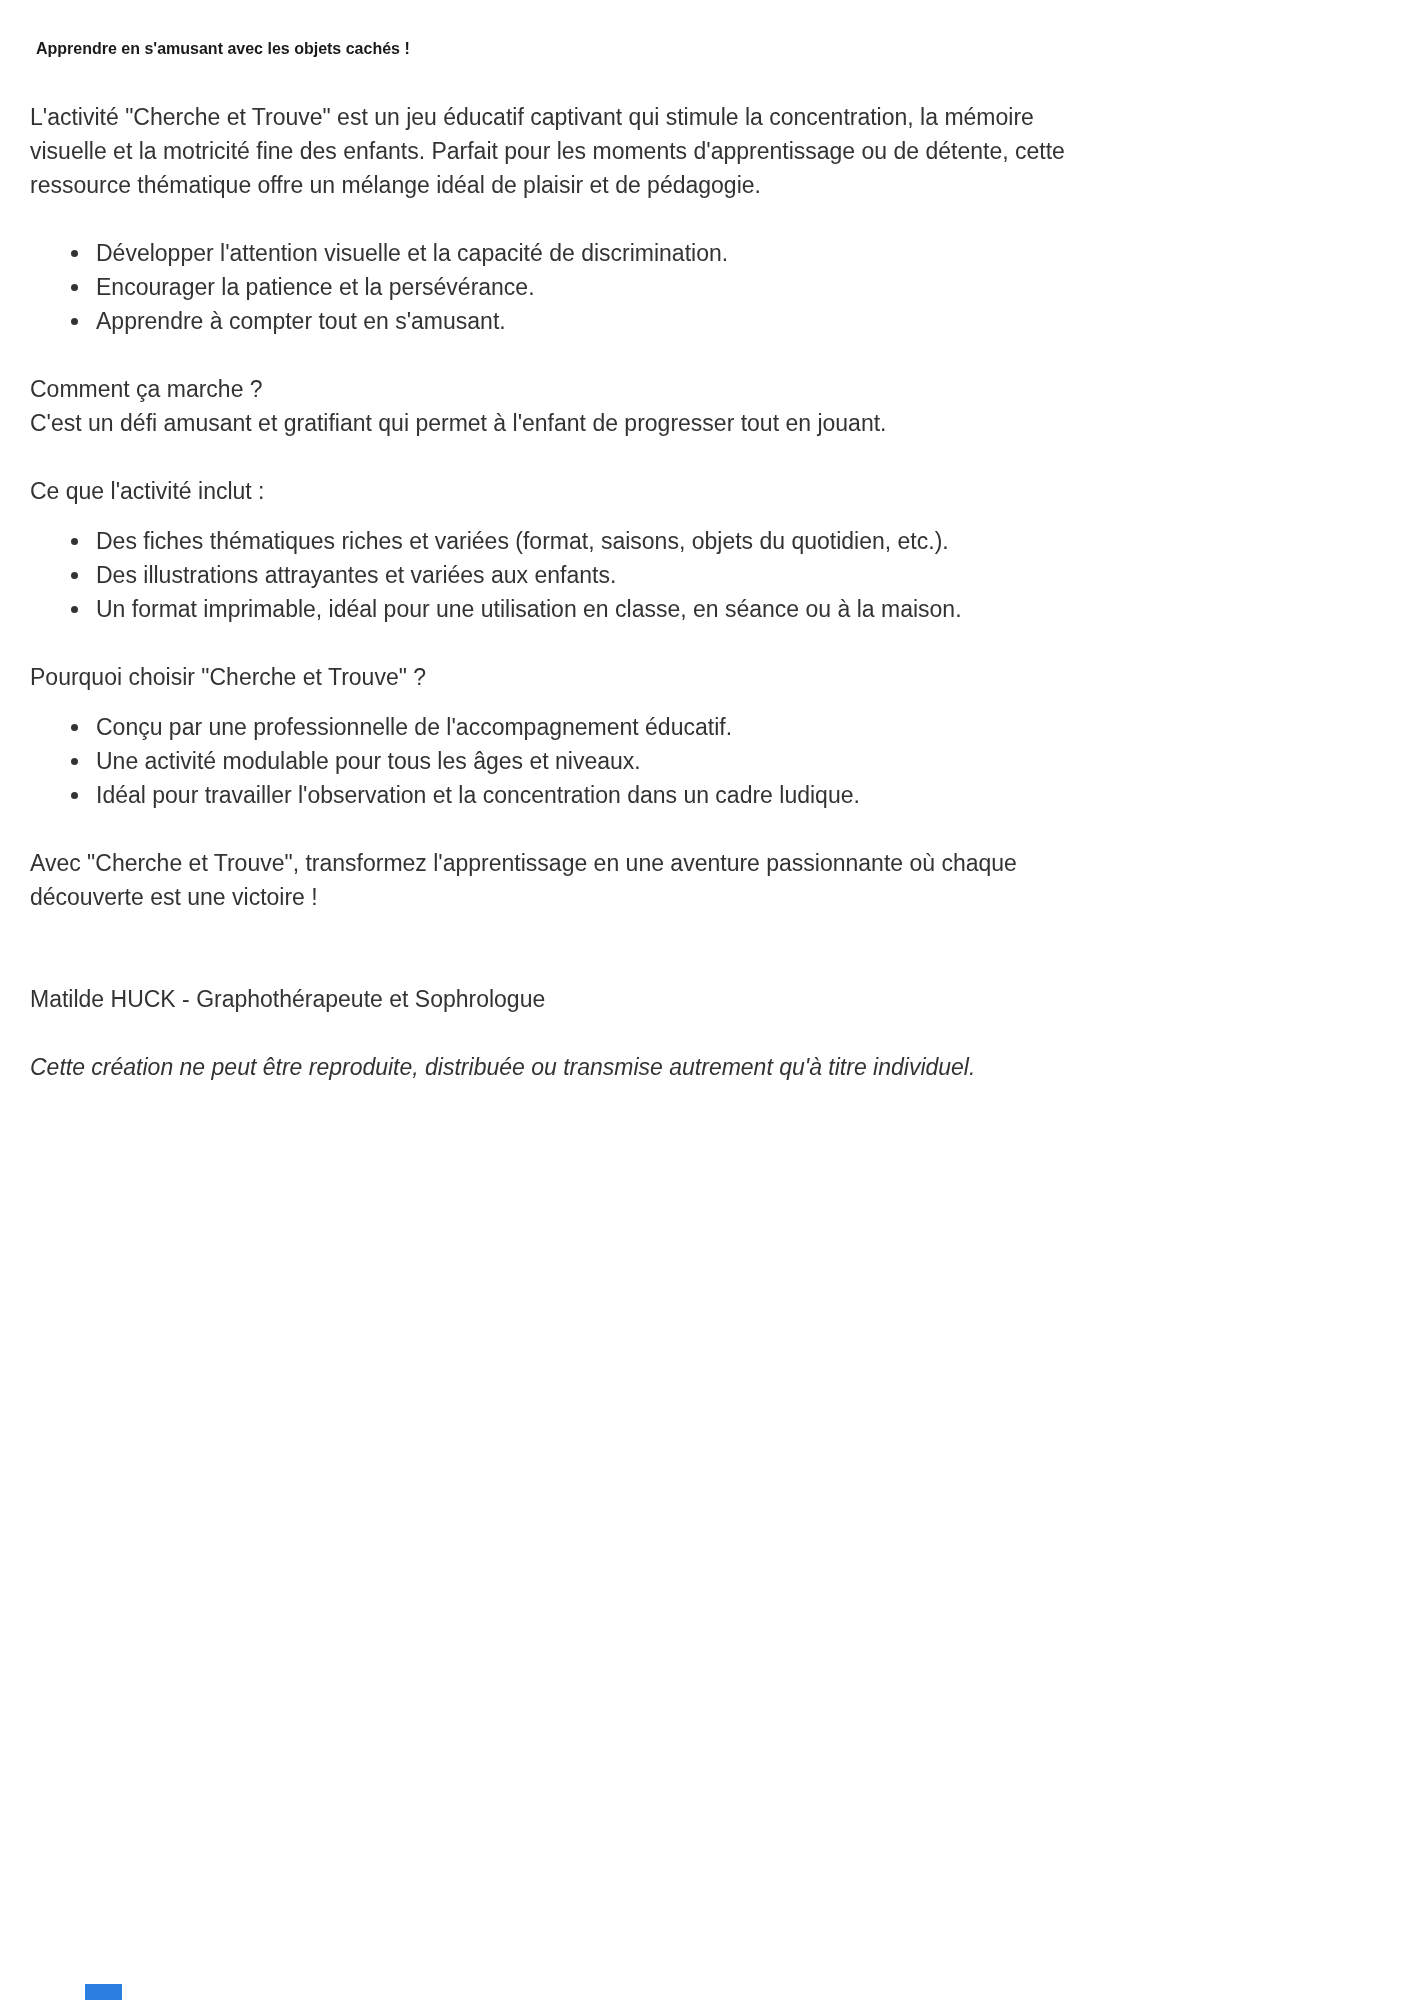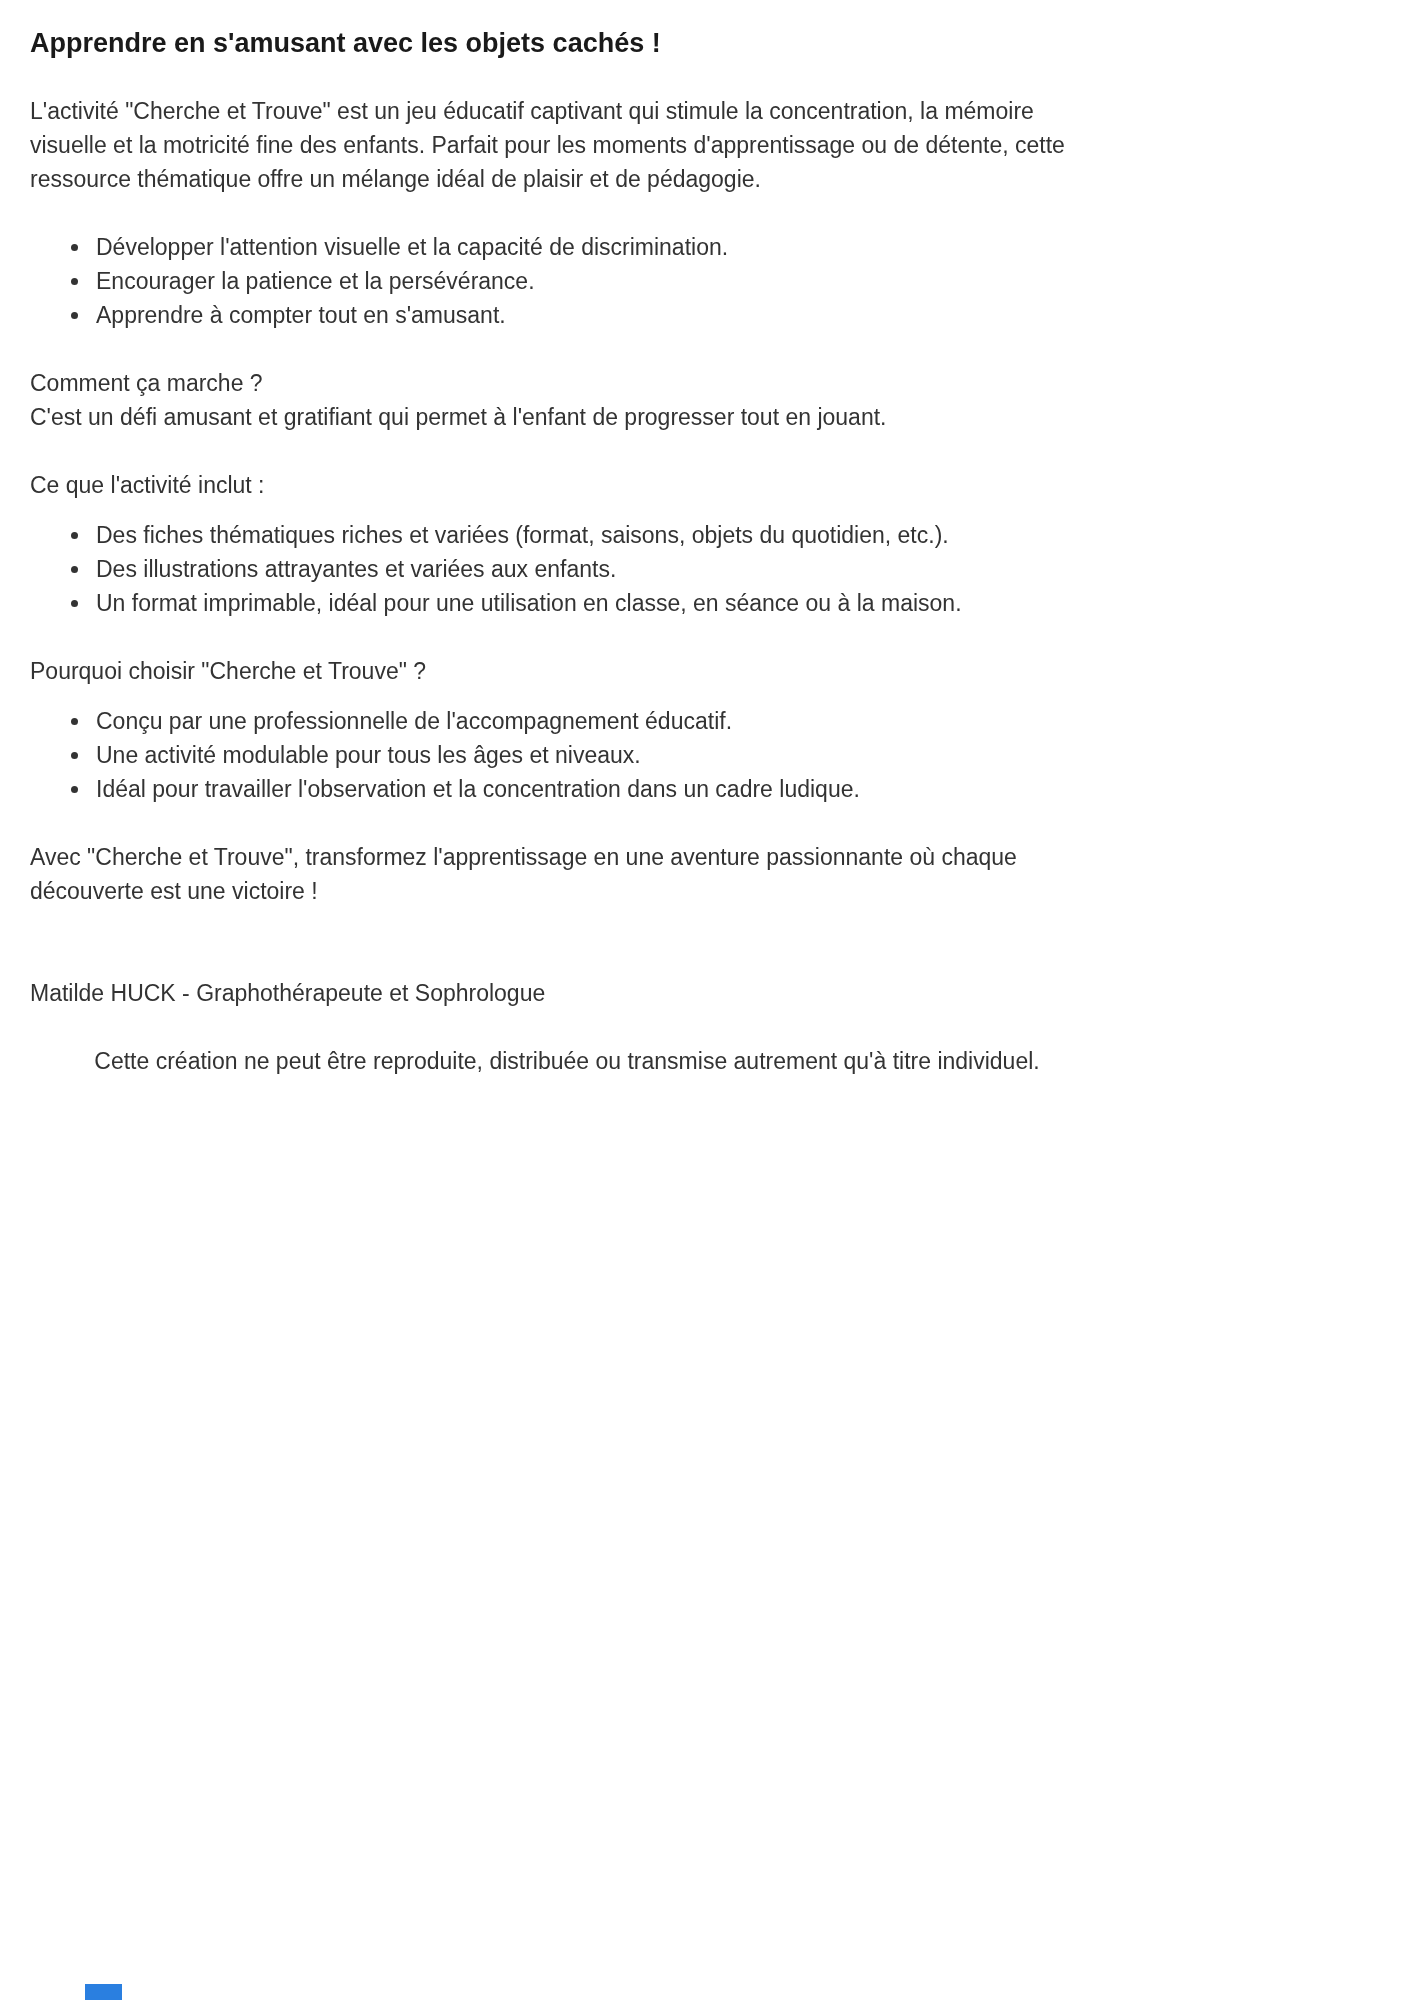--- a/index.html
+++ b/index.html
@@ -17,24 +17,24 @@
       font-size: 23px;
       line-height: 34px;
       -webkit-font-smoothing: antialiased;
     }
     .content {
       padding: 26px 30px 0 30px;
       width: 1056px;
       box-sizing: content-box;
     }
     .doc-title {
-      font-size: 27px;
+      font-size: 16px;
       font-weight: 700;
       color: #1a1a1a;
-      margin: 0;
+      margin: 6px;
       line-height: 34px;
     }
     .para {
       margin: 34px 0 0 0;
     }
     .para.tight {
       margin: 0;
     }
     .section {
       margin: 34px 0 0 0;
@@ -50,23 +50,23 @@
     }
     ul.bullet-list li {
       margin: 0;
       padding: 0 0 0 4px;
       line-height: 34px;
     }
     .author-line {
       margin: 68px 0 0 0;
     }
     .license-note {
-      margin: 34px 0 0 18px;
+      margin: 34px 0 0 0;
+      font-style: italic;
       font-family: "Liberation Sans", "DejaVu Sans", sans-serif;
-      text-align: center;
     }
     .bottom-blue-element {
       position: absolute;
       left: 85px;
       bottom: 0;
       width: 37px;
       height: 16px;
       background: #2a7fe0;
     }
   </style>

